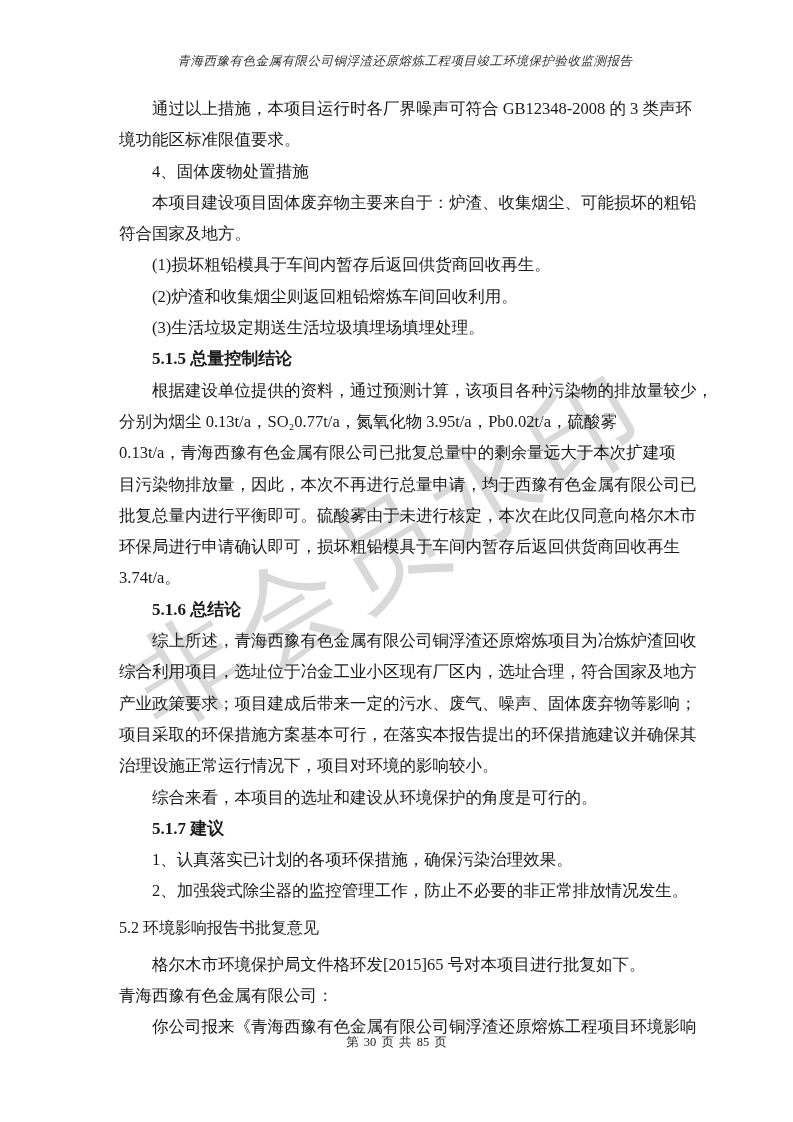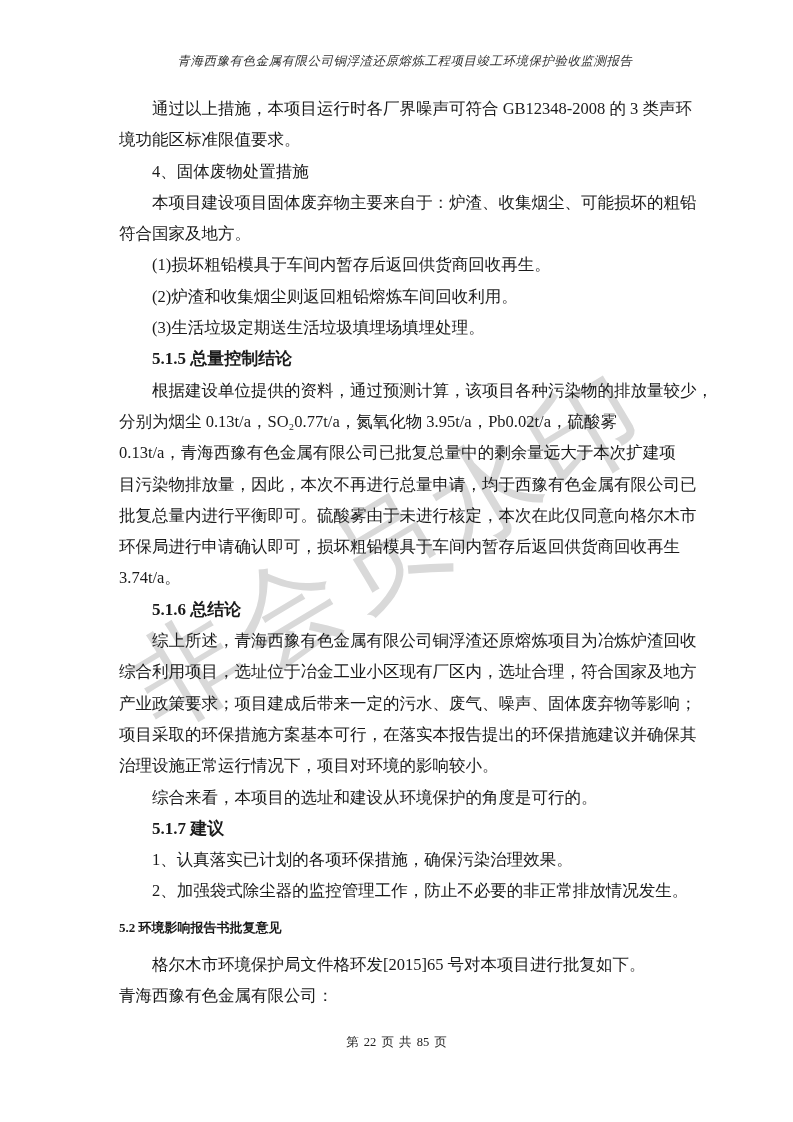--- a/index.html
+++ b/index.html
@@ -55,22 +55,22 @@
     white-space: nowrap;
   }
   .bline.indent {
     padding-left: 33px;
   }
   .bline.h3 {
     font-weight: 700;
     font-size: 17px;
   }
   .bline.h2 {
-    font-weight: 700;
-    font-size: 13px;
+    font-weight: 400;
+    font-size: 16px;
     line-height: 42px;
   }
   .doc-footer {
     position: absolute;
     top: 1034px;
     left: 0;
     right: 0;
     text-align: center;
     font-size: 12.5px;
     color: #222222;
@@ -109,16 +109,17 @@
       <div class="bline body">产业政策要求；项目建成后带来一定的污水、废气、噪声、固体废弃物等影响；</div>
       <div class="bline body">项目采取的环保措施方案基本可行，在落实本报告提出的环保措施建议并确保其</div>
       <div class="bline body">治理设施正常运行情况下，项目对环境的影响较小。</div>
       <div class="bline body indent">综合来看，本项目的选址和建设从环境保护的角度是可行的。</div>
       <div class="bline h3 indent">5.1.7 建议</div>
       <div class="bline body indent">1、认真落实已计划的各项环保措施，确保污染治理效果。</div>
       <div class="bline body indent">2、加强袋式除尘器的监控管理工作，防止不必要的非正常排放情况发生。</div>
       <div class="bline h2">5.2 环境影响报告书批复意见</div>
       <div class="bline body indent">格尔木市环境保护局文件格环发[2015]65 号对本项目进行批复如下。</div>
       <div class="bline body">青海西豫有色金属有限公司：</div>
+      <div class="bline body indent">你公司报来《青海西豫有色金属有限公司铜浮渣还原熔炼工程项目环境影响</div>
     </div>
 
-  <div class="doc-footer">第 22 页 共 85 页</div>
+  <div class="doc-footer">第 30 页 共 85 页</div>
 </div>
 
 </body></html>

